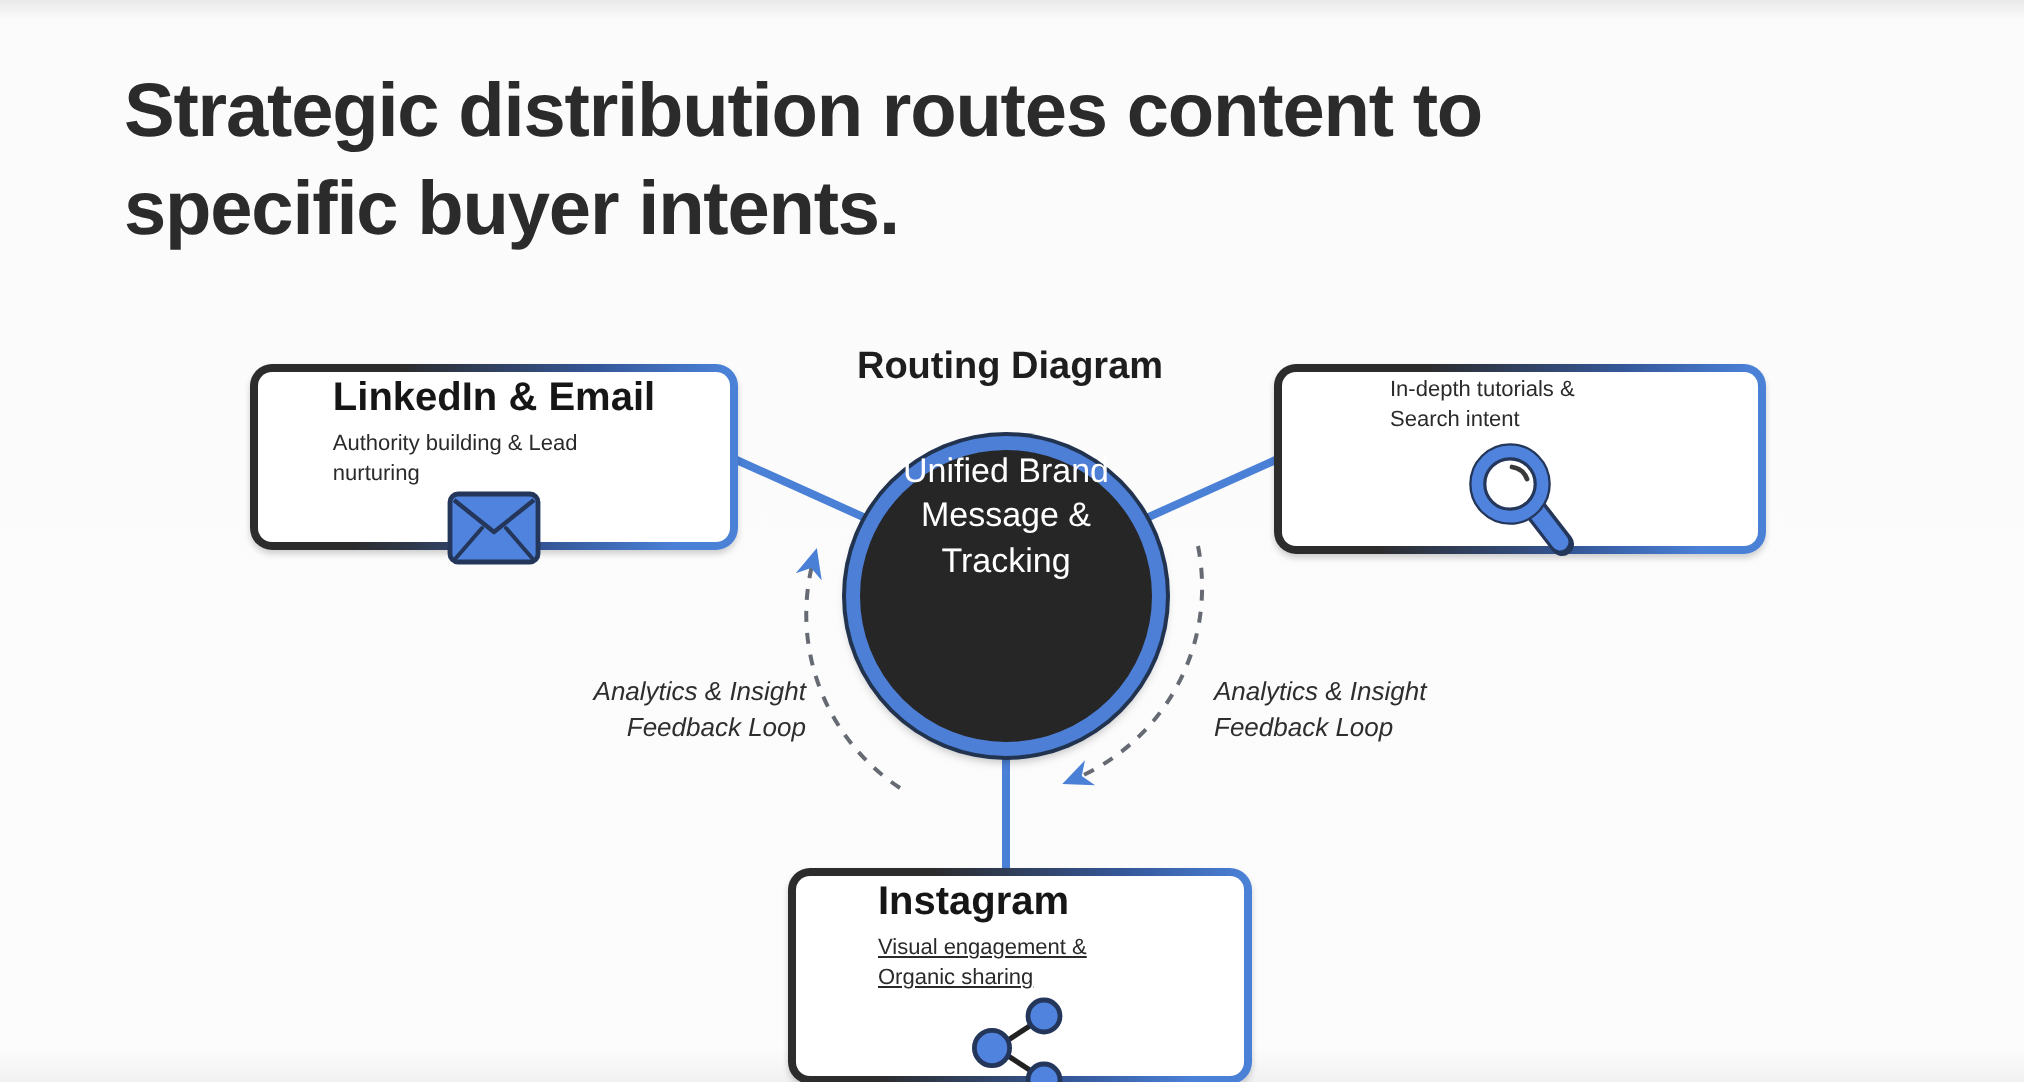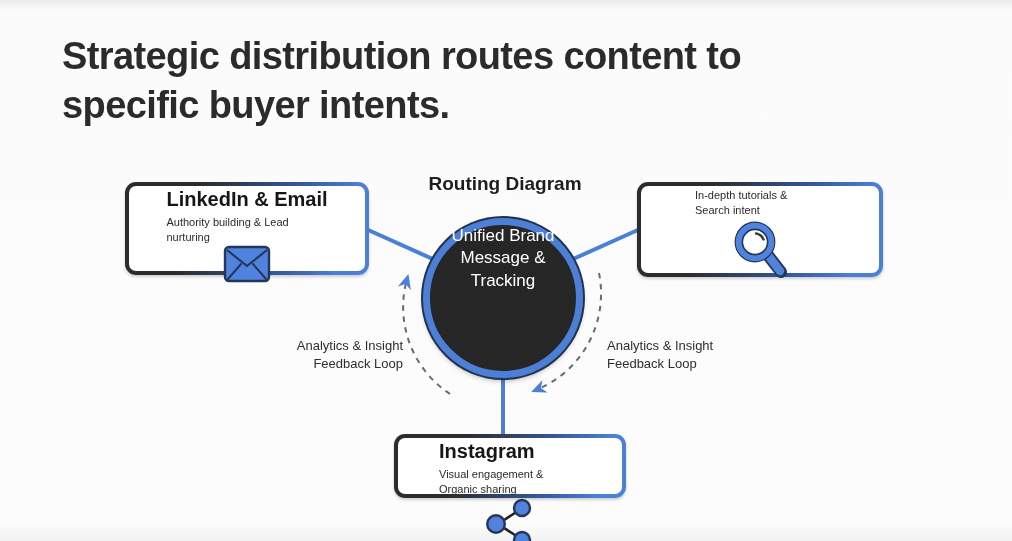--- a/index.html
+++ b/index.html
@@ -69,22 +69,22 @@
   .node-sub {
     font-size: 11px;
     line-height: 1.35;
     color: #2a2a2a;
   }
   .node-text { padding-top: 2px; }
   #node-linkedin { left: 125px; top: 182px; width: 244px; height: 93px; }
   #node-linkedin .node-sub { width: 130px; }
   #node-youtube  { left: 637px; top: 182px; width: 246px; height: 95px; }
   #node-youtube .node-sub { width: 130px; }
-  #node-instagram{ left: 394px; top: 434px; width: 232px; height: 64px; }
-  #node-instagram .node-sub { width: 142px; }
+  #node-instagram{ left: 394px; top: 434px; width: 232px; height: 108px; }
+  #node-instagram .node-sub { width: 142px; text-decoration: underline; }
 
   .node-icon { flex: 0 0 auto; display: block; line-height: 0; }
 
   .hub {
     position: absolute;
     left: 423px; top: 218px;
     width: 160px; height: 160px;
     border-radius: 50%;
     background: #262626;
     border: 7px solid #4d7fd6;
@@ -100,20 +100,21 @@
     font-size: 17px;
     line-height: 1.32;
     font-weight: 500;
   }
 
   .feedback-label {
     position: absolute;
     font-size: 13px;
     line-height: 1.4;
     color: #2e2e2e;
+    font-style: italic;
   }
   #feedback-left  { left: 283px; top: 337px; width: 120px; text-align: right; }
   #feedback-right { left: 607px; top: 337px; width: 120px; text-align: left; }
 </style>
 </head>
 <body>
 
 <div class="canvas">
 
   <h1 class="page-title">Strategic distribution routes content to specific buyer intents.</h1>

